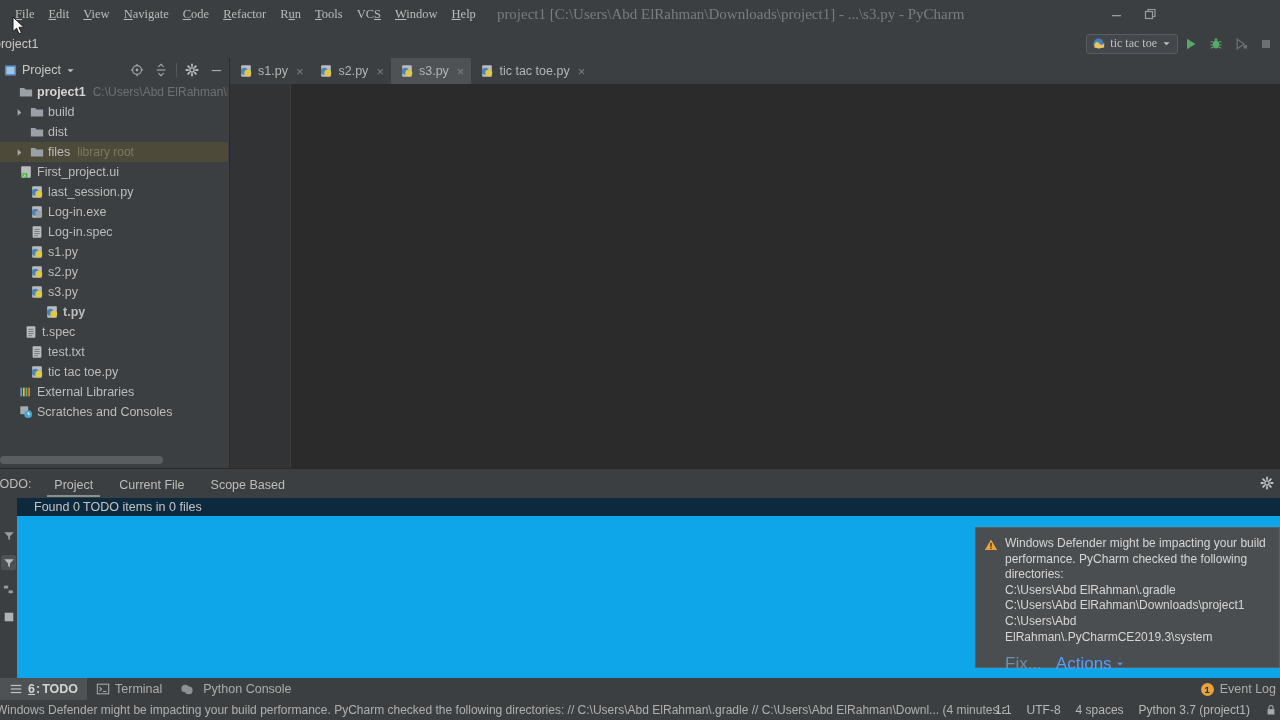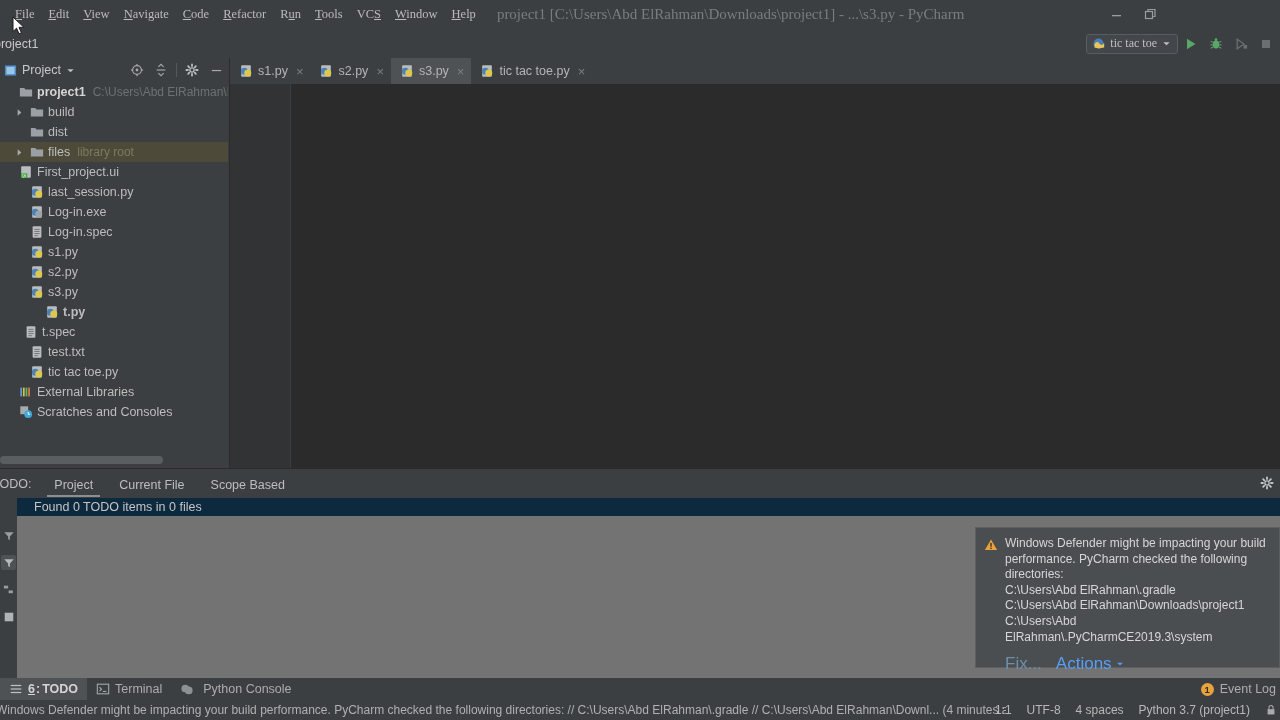--- a/index.html
+++ b/index.html
@@ -153,21 +153,21 @@
   }
   .todo-sidebar {
     position: absolute; left: 0; top: 0; bottom: 0; width: 17px;
     background: #3c3f41; display: flex; flex-direction: column;
     align-items: center; padding-top: 30px; gap: 12px;
   }
   .tsb-icon { width: 15px; height: 15px; display: flex; align-items: center; justify-content: center; }
   .tsb-icon.sel { background: #4e5254; border-radius: 2px; }
   .todo-content {
     position: absolute; left: 17px; top: 0; right: 0; bottom: 0;
-    background: #737373;
+    background: #0ea5e9;
   }
   .todo-row {
     height: 18px; background: #0d293e; color: #c5c5c5;
     font-size: 12.5px; display: flex; align-items: center;
     padding-left: 17px; width: 100%;
   }
 
   
   .balloon {
     position: absolute; left: 975px; top: 527px; width: 305px; height: 141px;

